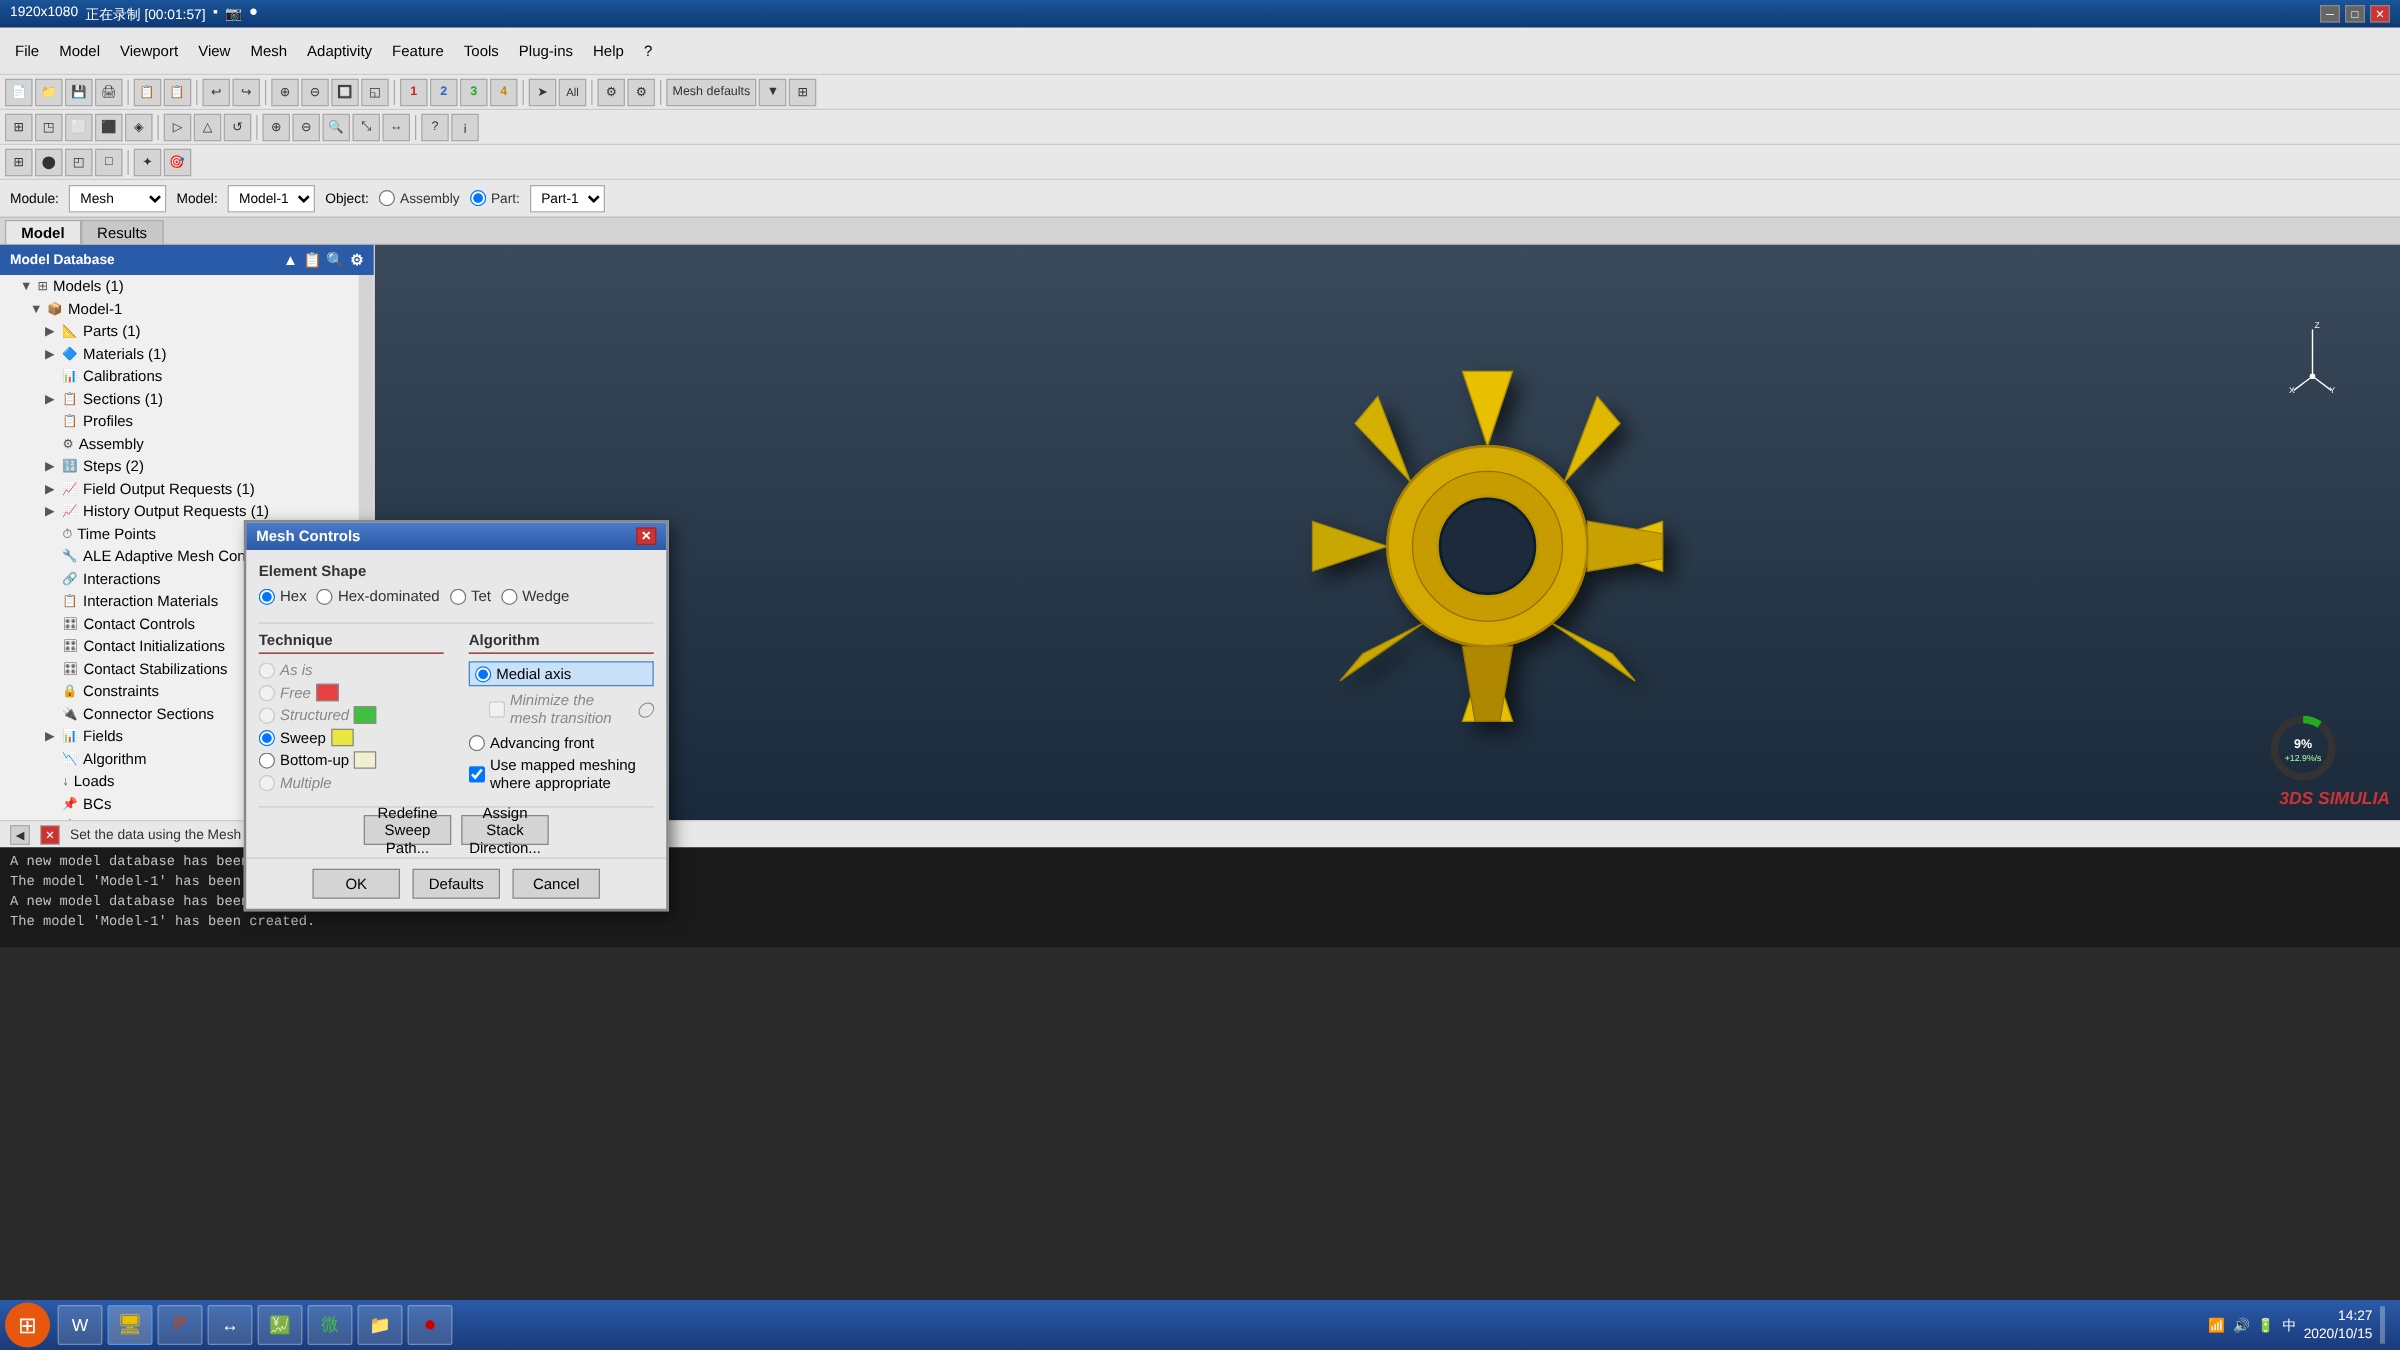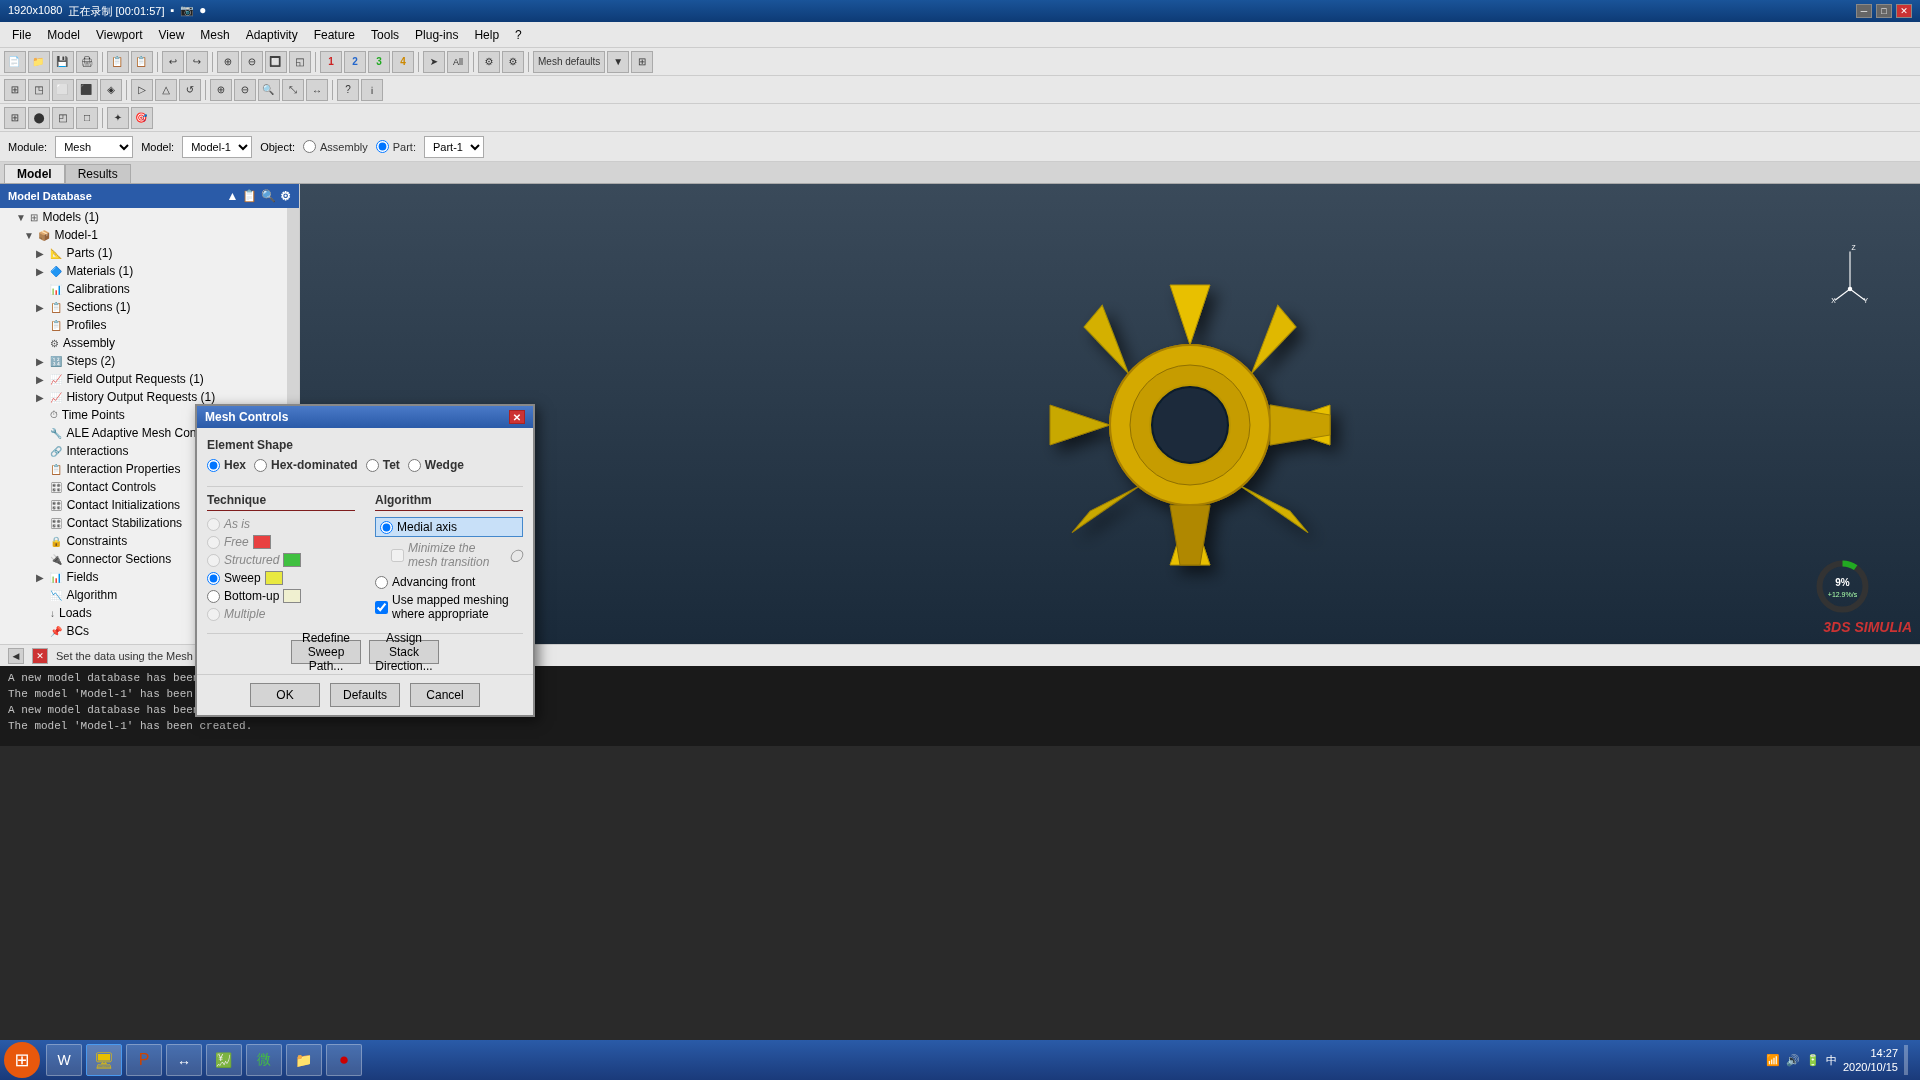--- a/index.html
+++ b/index.html
@@ -15,21 +15,21 @@
       color: white;
       font-size: 11px;
       justify-content: space-between;
     }
     .title-bar-left { display: flex; gap: 6px; }
     .title-bar-right { display: flex; align-items: center; gap: 4px; }
     .title-btn { width: 16px; height: 14px; background: #666; border: 1px solid #888; display: inline-flex; align-items: center; justify-content: center; font-size: 9px; color: white; cursor: pointer; }
 
     
     .menu-bar {
-      height: 26px;
+      height: 38px;
       background: #e8e8e8;
       display: flex;
       align-items: center;
       padding: 0 4px;
       border-bottom: 1px solid #ccc;
       font-size: 12px;
     }
     .menu-item {
       padding: 2px 8px;
       cursor: pointer;
@@ -292,21 +292,21 @@
       margin-bottom: 6px;
       color: #333;
     }
     .radio-row {
       display: flex;
       align-items: center;
       gap: 4px;
       margin-bottom: 4px;
     }
     .radio-row input[type=radio] { cursor: pointer; }
-    .radio-row label { cursor: pointer; color: #333; font-weight: bold; }
+    .radio-row label { cursor: pointer; color: #333; }
     .dialog-columns {
       display: flex;
       gap: 20px;
       margin-bottom: 8px;
     }
     .dialog-col {
       flex: 1;
     }
     .dialog-col-title {
       font-weight: bold;
@@ -571,21 +571,21 @@
       <span>ALE Adaptive Mesh Constraints</span>
     </div>
     <div class="tree-item" style="padding-left:36px;">
       <span class="tree-expand"> </span>
       <span class="tree-icon">🔗</span>
       <span>Interactions</span>
     </div>
     <div class="tree-item" style="padding-left:36px;">
       <span class="tree-expand"> </span>
       <span class="tree-icon">📋</span>
-      <span>Interaction Properties</span>
+      <span>Interaction Materials</span>
     </div>
     <div class="tree-item" style="padding-left:36px;">
       <span class="tree-expand"> </span>
       <span class="tree-icon">🎛</span>
       <span>Contact Controls</span>
     </div>
     <div class="tree-item" style="padding-left:36px;">
       <span class="tree-expand"> </span>
       <span class="tree-icon">🎛</span>
       <span>Contact Initializations</span>

